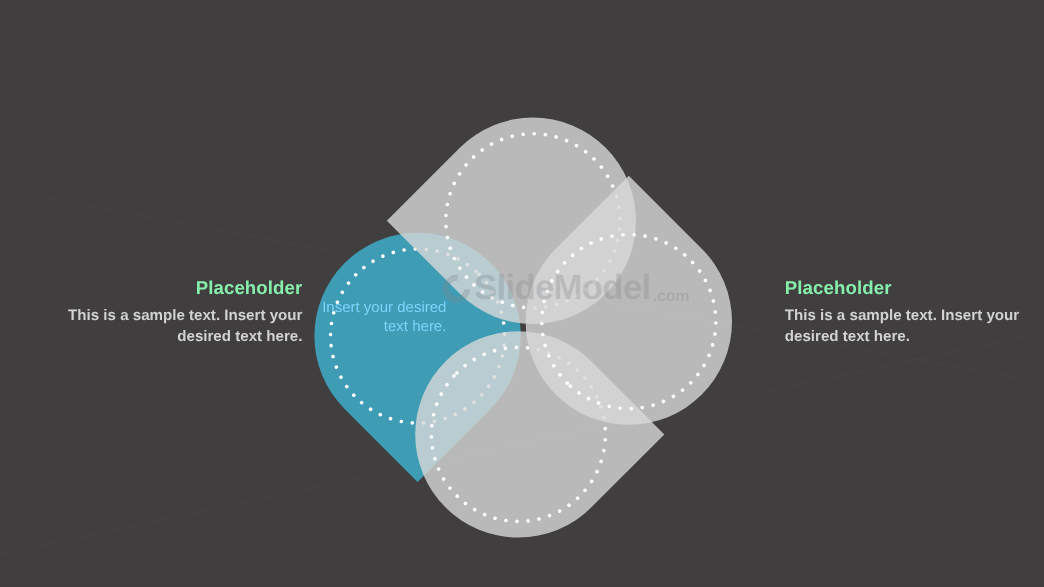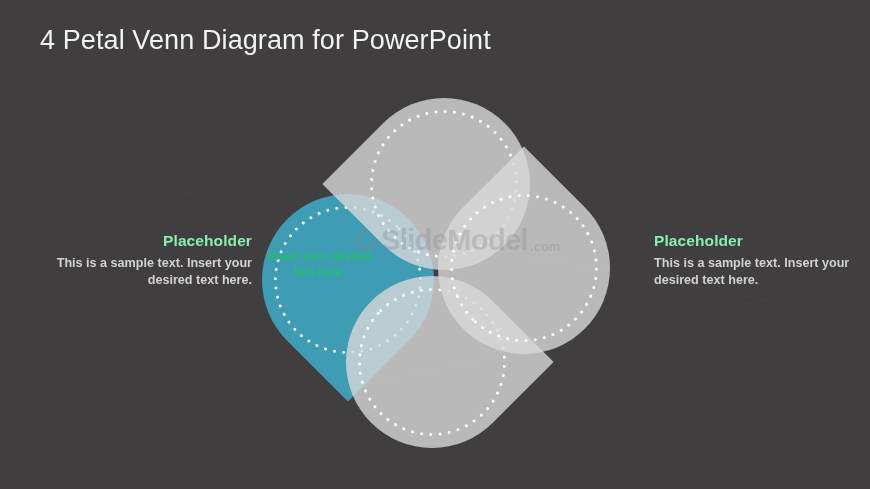--- a/index.html
+++ b/index.html
@@ -99,30 +99,30 @@
   .petal-bottom { z-index: 3; }
   .petal-right  { z-index: 4; }
 
   
   .petal-caption {
     position: absolute;
     left: 268px;
     top: 248px;
     width: 104px;
     z-index: 9;
-    text-align: center;
+    text-align: right;
     font-size: 12.5px;
     line-height: 16px;
-    color: #22c55e;
+    color: #7dd3fc;
   }
 
   
   .watermark {
     position: absolute;
-    left: 355px;
+    left: 369px;
     top: 224px;
     z-index: 8;
     display: flex;
     align-items: center;
     font-weight: bold;
     font-size: 29px;
     letter-spacing: -0.6px;
     color: rgba(125,133,140,0.30);
     pointer-events: none;
     user-select: none;
@@ -169,21 +169,20 @@
   }
 </style>
 </head>
 <body>
 
 <div class="slide">
 
   <div class="guide guide-a"></div>
   <div class="guide guide-b"></div>
 
-  <div class="title">4 Petal Venn Diagram for PowerPoint</div>
 
   <div class="venn">
 
     <div class="petal petal-top">
       <div class="petal-fill"></div>
       <div class="dots">
         <svg viewBox="0 0 100 100" preserveAspectRatio="none">
           <circle cx="50" cy="50" r="49" fill="none" stroke="#FFFFFF" stroke-width="3" stroke-linecap="round" stroke-dasharray="0.01 9.2" vector-effect="non-scaling-stroke"></circle>
         </svg>
       </div>

